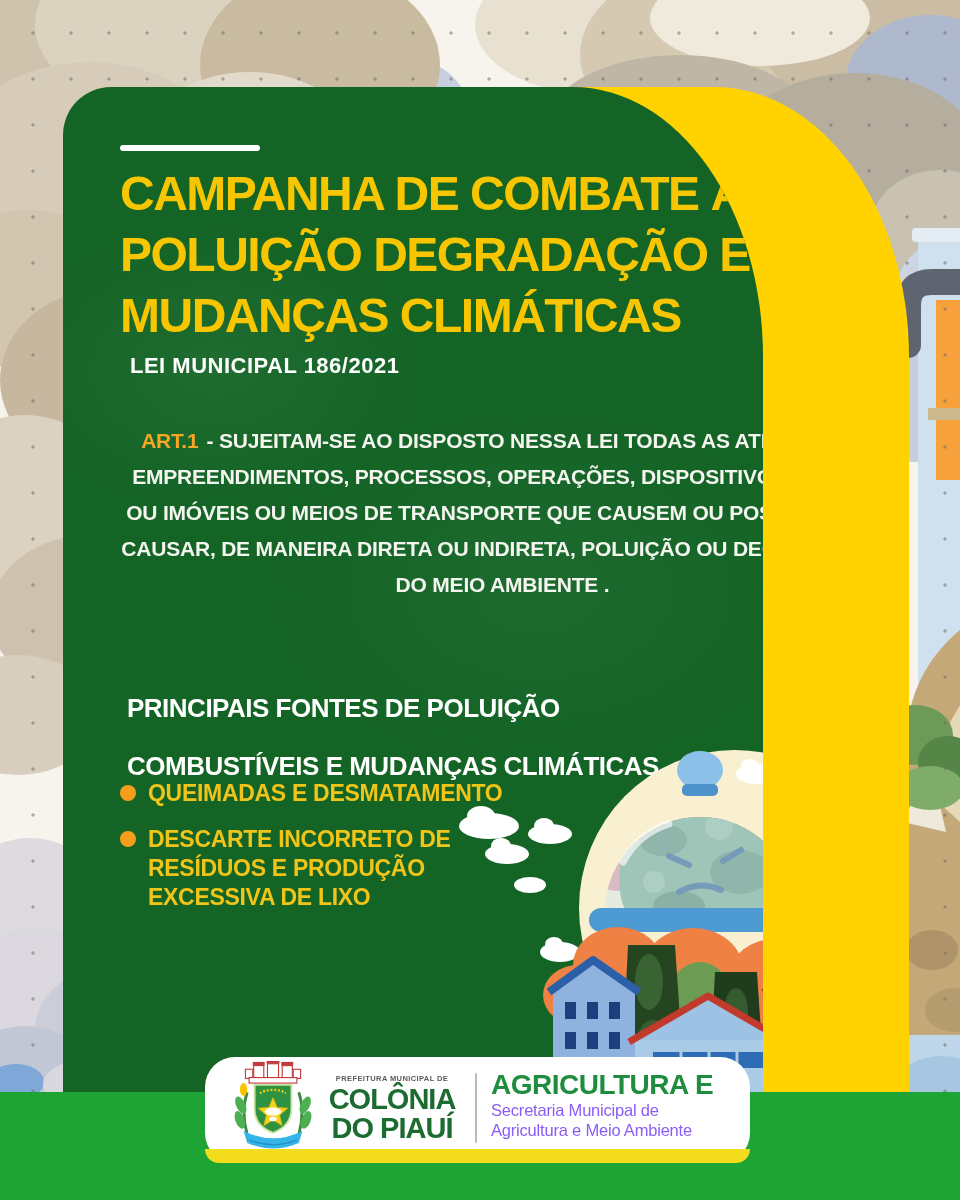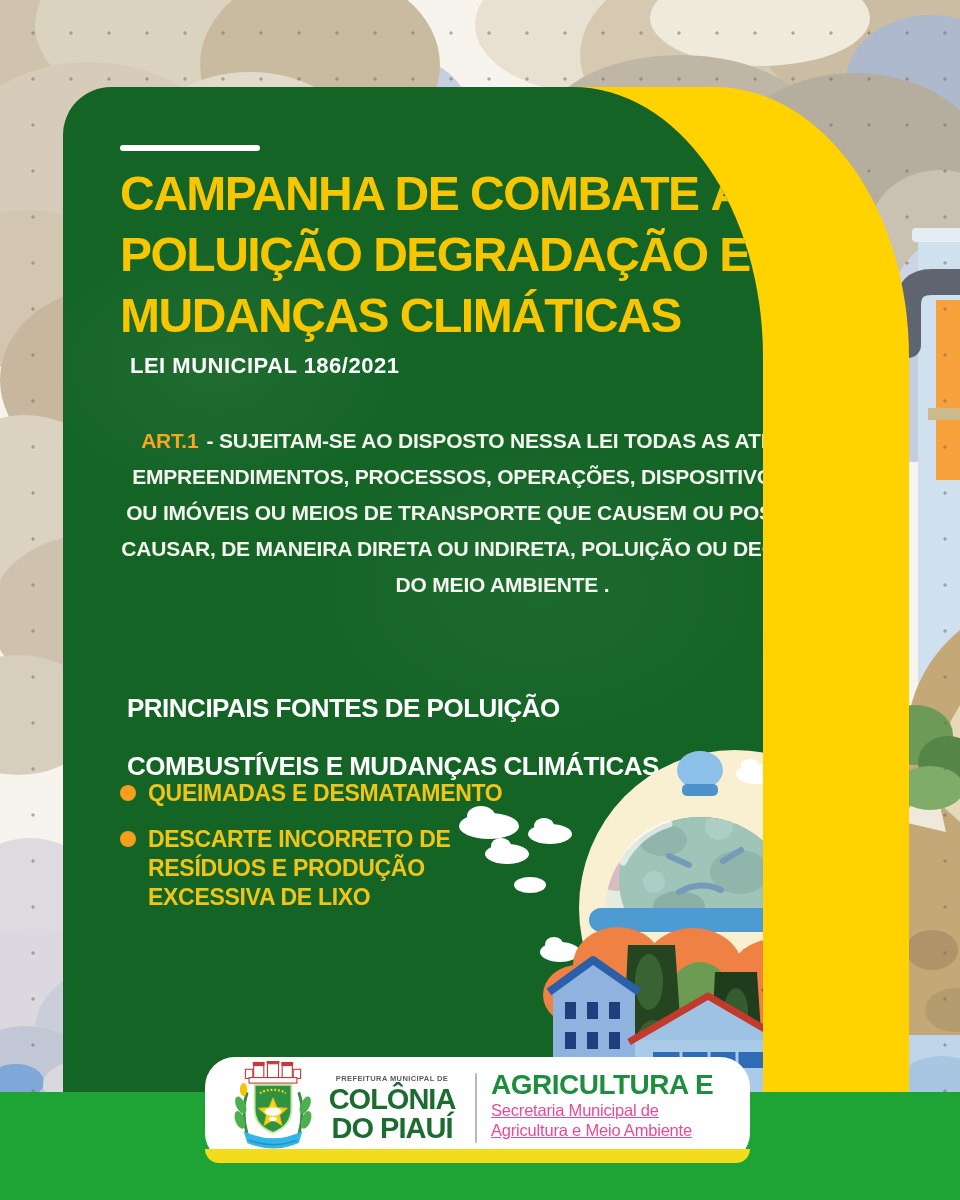--- a/index.html
+++ b/index.html
@@ -71,21 +71,21 @@
     position:absolute;left:0;bottom:0;width:100%;height:14px;
     background:#F2DC1C;border-radius:0 0 30px 30px;
   }
   .crest{margin:4px 6px 0 22px;flex:0 0 auto;}
   .org{width:134px;text-align:center;margin-top:6px;}
   .org-small{font-size:7.5px;font-weight:bold;letter-spacing:.4px;color:#5a5a5a;margin-bottom:2px;}
   .org-big span{display:block;font-size:29px;line-height:29px;font-weight:bold;letter-spacing:-1px;color:#1C6B30;}
   .vdiv{width:2px;height:70px;background:#b9b9b9;margin:6px 14px 0 16px;border-radius:1px;}
   .dept{}
   .dept-big span{display:block;font-size:28px;line-height:30px;font-weight:bold;letter-spacing:-.5px;color:#1E8E3E;}
-  .dept-small span{display:block;font-size:16.5px;line-height:20px;color:#ec4899;letter-spacing:-.2px;text-decoration:underline;}
+  .dept-small span{display:block;font-size:16.5px;line-height:20px;color:#8b5cf6;letter-spacing:-.2px;}
 </style>
 </head>
 <body>
 
 <div class="canvas">
 
   <svg class="bg-art" width="960" height="1200" viewBox="0 0 960 1200">
     <g>
       <ellipse cx="55" cy="115" rx="95" ry="70" fill="#BFC9DB"></ellipse>
       <ellipse cx="395" cy="115" rx="75" ry="60" fill="#C6CFDF"></ellipse>

